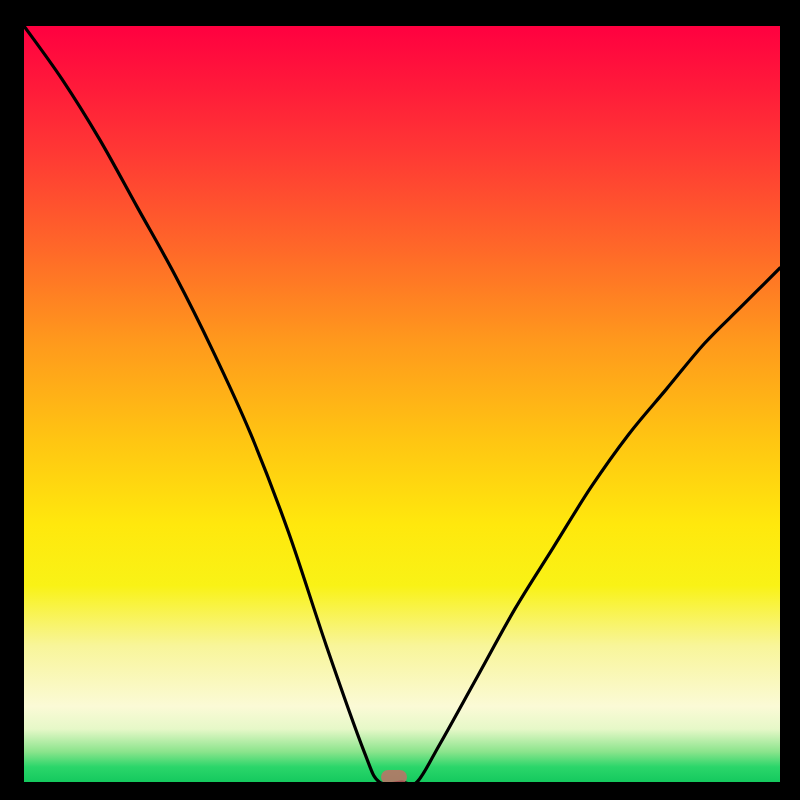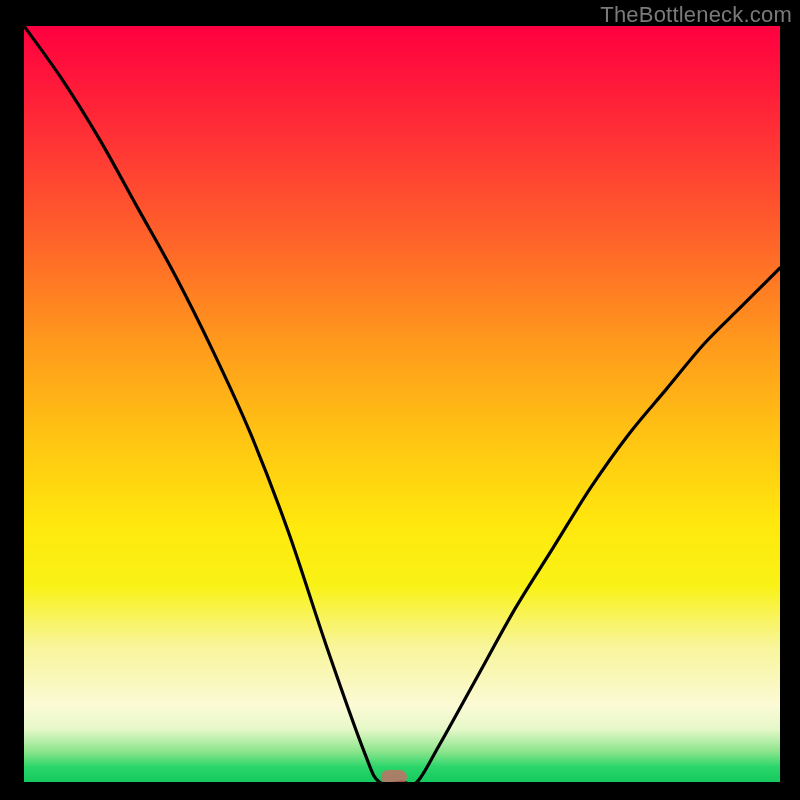--- a/index.html
+++ b/index.html
@@ -66,21 +66,20 @@
     height: 14px;
     border-radius: 8px;
     background: rgba(208, 104, 104, 0.78);
     transform: translate(-50%, -50%);
   }
 </style>
 </head>
 <body>
 
 <div class="frame">
-  <div class="attribution">TheBottleneck.com</div>
 
   <div class="plot-area">
     <div class="gradient"></div>
 
     <svg class="curve-layer" viewBox="0 0 756 756" preserveAspectRatio="none">
       <path id="curve-path" fill="none" stroke="#000000" stroke-width="3.2" stroke-linecap="round" stroke-linejoin="round" d="M 0.0 0.0 C 6.3 8.8, 25.2 34.0, 37.8 52.9 C 50.4 71.8, 63.0 92.0, 75.6 113.4 C 88.2 134.8, 100.8 158.8, 113.4 181.4 C 126.0 204.1, 138.6 225.5, 151.2 249.5 C 163.8 273.4, 176.4 298.6, 189.0 325.1 C 201.6 351.5, 214.2 378.0, 226.8 408.2 C 239.4 438.5, 252.0 471.2, 264.6 506.5 C 277.2 541.8, 289.8 583.4, 302.4 619.9 C 315.0 656.5, 331.4 703.1, 340.2 725.8 C 349.0 748.4, 349.0 751.0, 355.3 756.0 C 361.6 761.0, 371.7 756.0, 378.0 756.0 C 384.3 756.0, 386.8 762.3, 393.1 756.0 C 399.4 749.7, 405.7 735.8, 415.8 718.2 C 425.9 700.6, 441.0 672.8, 453.6 650.2 C 466.2 627.5, 478.8 603.5, 491.4 582.1 C 504.0 560.7, 516.6 541.8, 529.2 521.6 C 541.8 501.5, 554.4 480.1, 567.0 461.2 C 579.6 442.3, 592.2 424.6, 604.8 408.2 C 617.4 391.9, 630.0 378.0, 642.6 362.9 C 655.2 347.8, 667.8 331.4, 680.4 317.5 C 693.0 303.7, 705.6 292.3, 718.2 279.7 C 730.8 267.1, 749.7 248.2, 756.0 241.9"></path>
     </svg>
 
     <div class="minimum-marker" id="min-marker" style="left: 370.44px; top: 751px; background: rgba(208, 104, 104, 0.78);"></div>
   </div>

